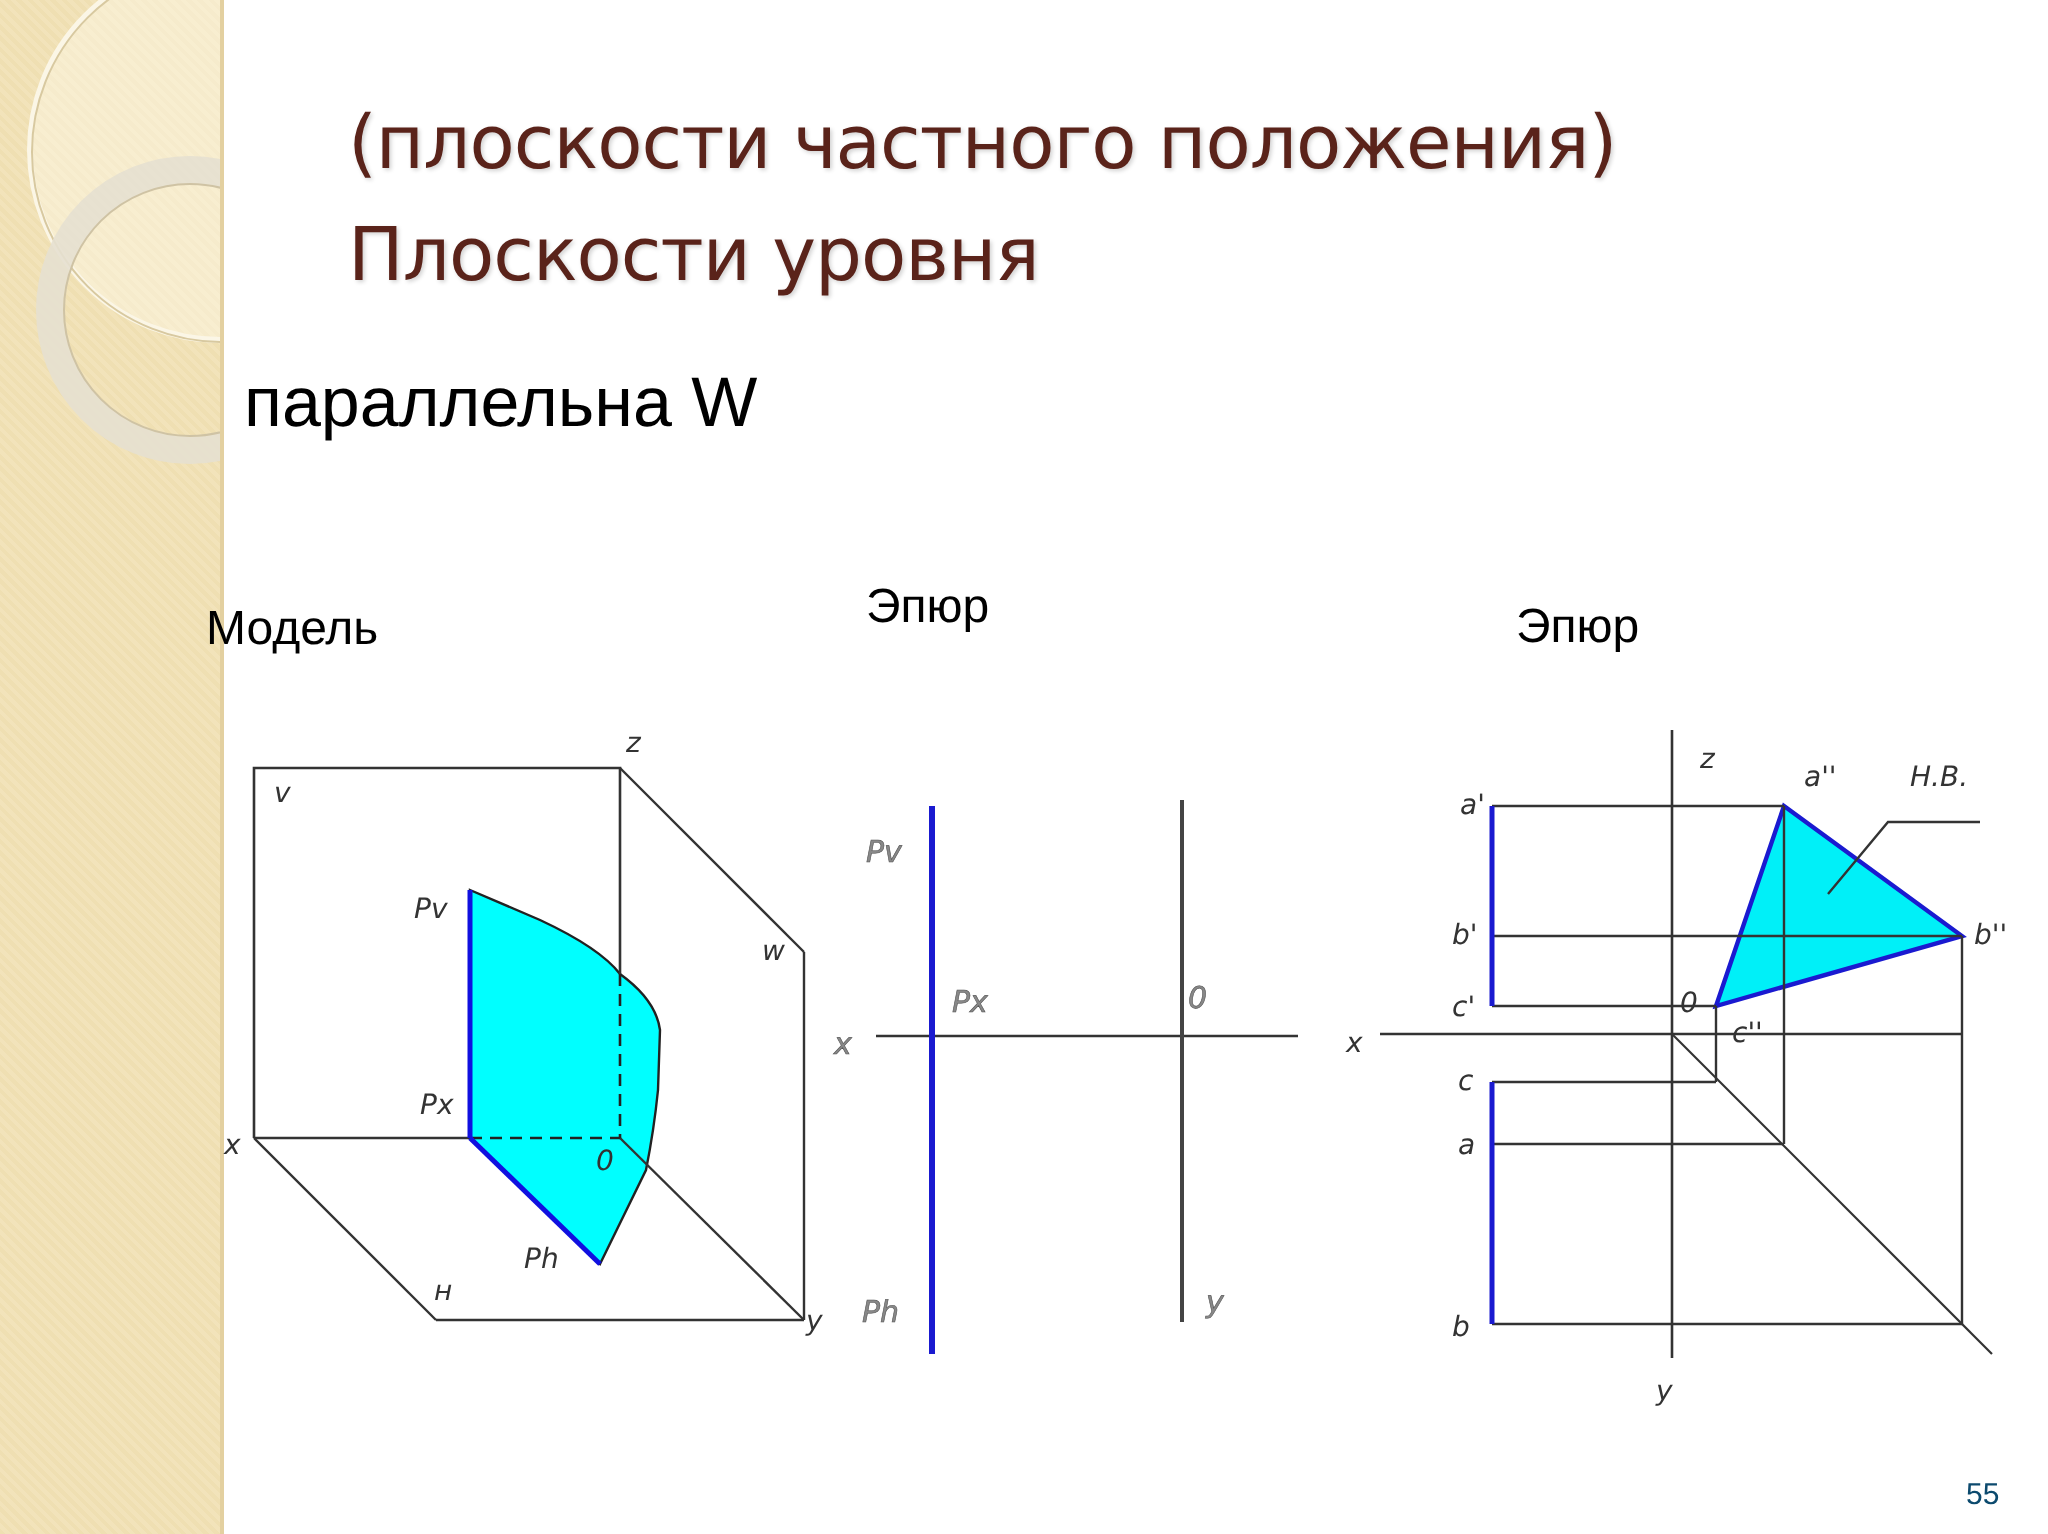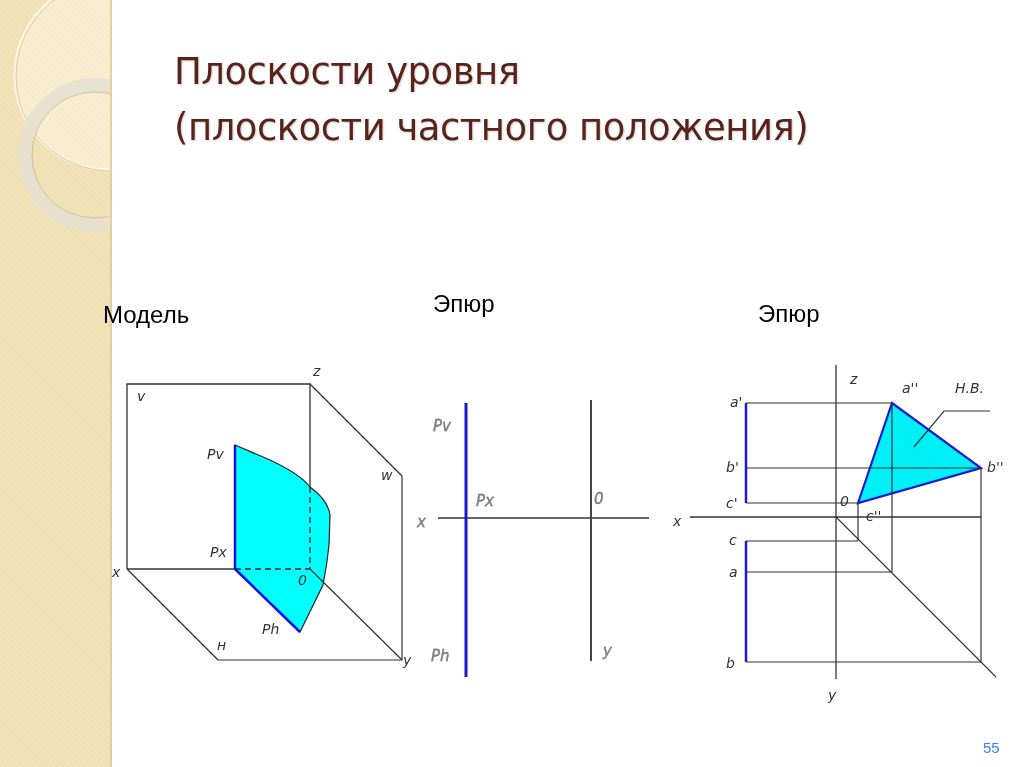--- a/index.html
+++ b/index.html
@@ -22,41 +22,42 @@
   }
   .subtitle {
     position: absolute; left: 122px; top: 176px;
     font-size: 35px; line-height: 52px; color: #000;
   }
   .label { position: absolute; font-size: 24px; color: #000; }
   .diagram { position: absolute; left: 0; top: 0; }
   .dl { font-family: "DejaVu Sans", sans-serif; font-style: italic; font-size: 14px; fill: #333; }
   .dlg { font-family: "DejaVu Sans", sans-serif; font-style: italic; font-size: 15px; fill: #888; stroke: #555; stroke-width: 0.3; }
   .page-num {
-    position: absolute; left: 983px; top: 739px; font-size: 15px; color: #3b82f6;
+    position: absolute; left: 983px; top: 739px; font-size: 15px; color: #0c4a6e;
   }
 </style>
 </head>
 <body>
 
 <div class="strip">
   <svg width="110" height="767">
     <circle cx="110" cy="75" r="95" fill="rgba(255,250,235,0.45)" stroke="#fbf6e6" stroke-width="3"></circle>
     <circle cx="110" cy="75" r="95" fill="none" stroke="#d8c9a0" stroke-width="1" transform="translate(1,1)"></circle>
     <circle cx="95" cy="155" r="70" fill="none" stroke="#e6e0d0" stroke-width="14" opacity="0.9"></circle>
     <circle cx="95" cy="155" r="63" fill="none" stroke="#cfc3a4" stroke-width="1"></circle>
   </svg>
 </div>
 
 <div class="title">
+  <div>(плоскости частного положения)</div>
   <div>Плоскости уровня</div>
-  <div>(плоскости частного положения)</div>
 </div>
 
 <div class="subtitle">
+  <div>параллельна W</div>
 </div>
 
 <div class="label" style="left:103px; top:301px;">Модель</div>
 <div class="label" style="left:433px; top:290px;">Эпюр</div>
 <div class="label" style="left:758px; top:300px;">Эпюр</div>
 
 <svg class="diagram" width="1024" height="767">
 
   <g>
 

